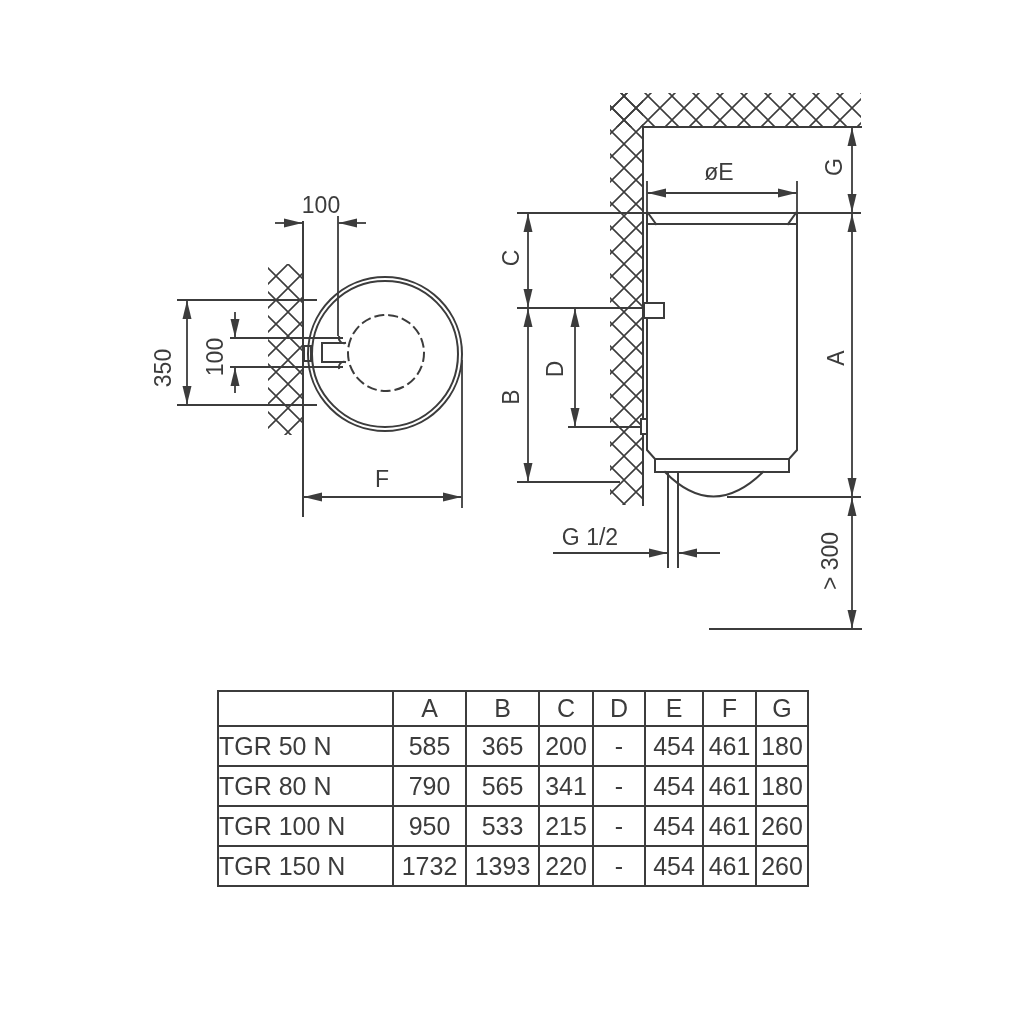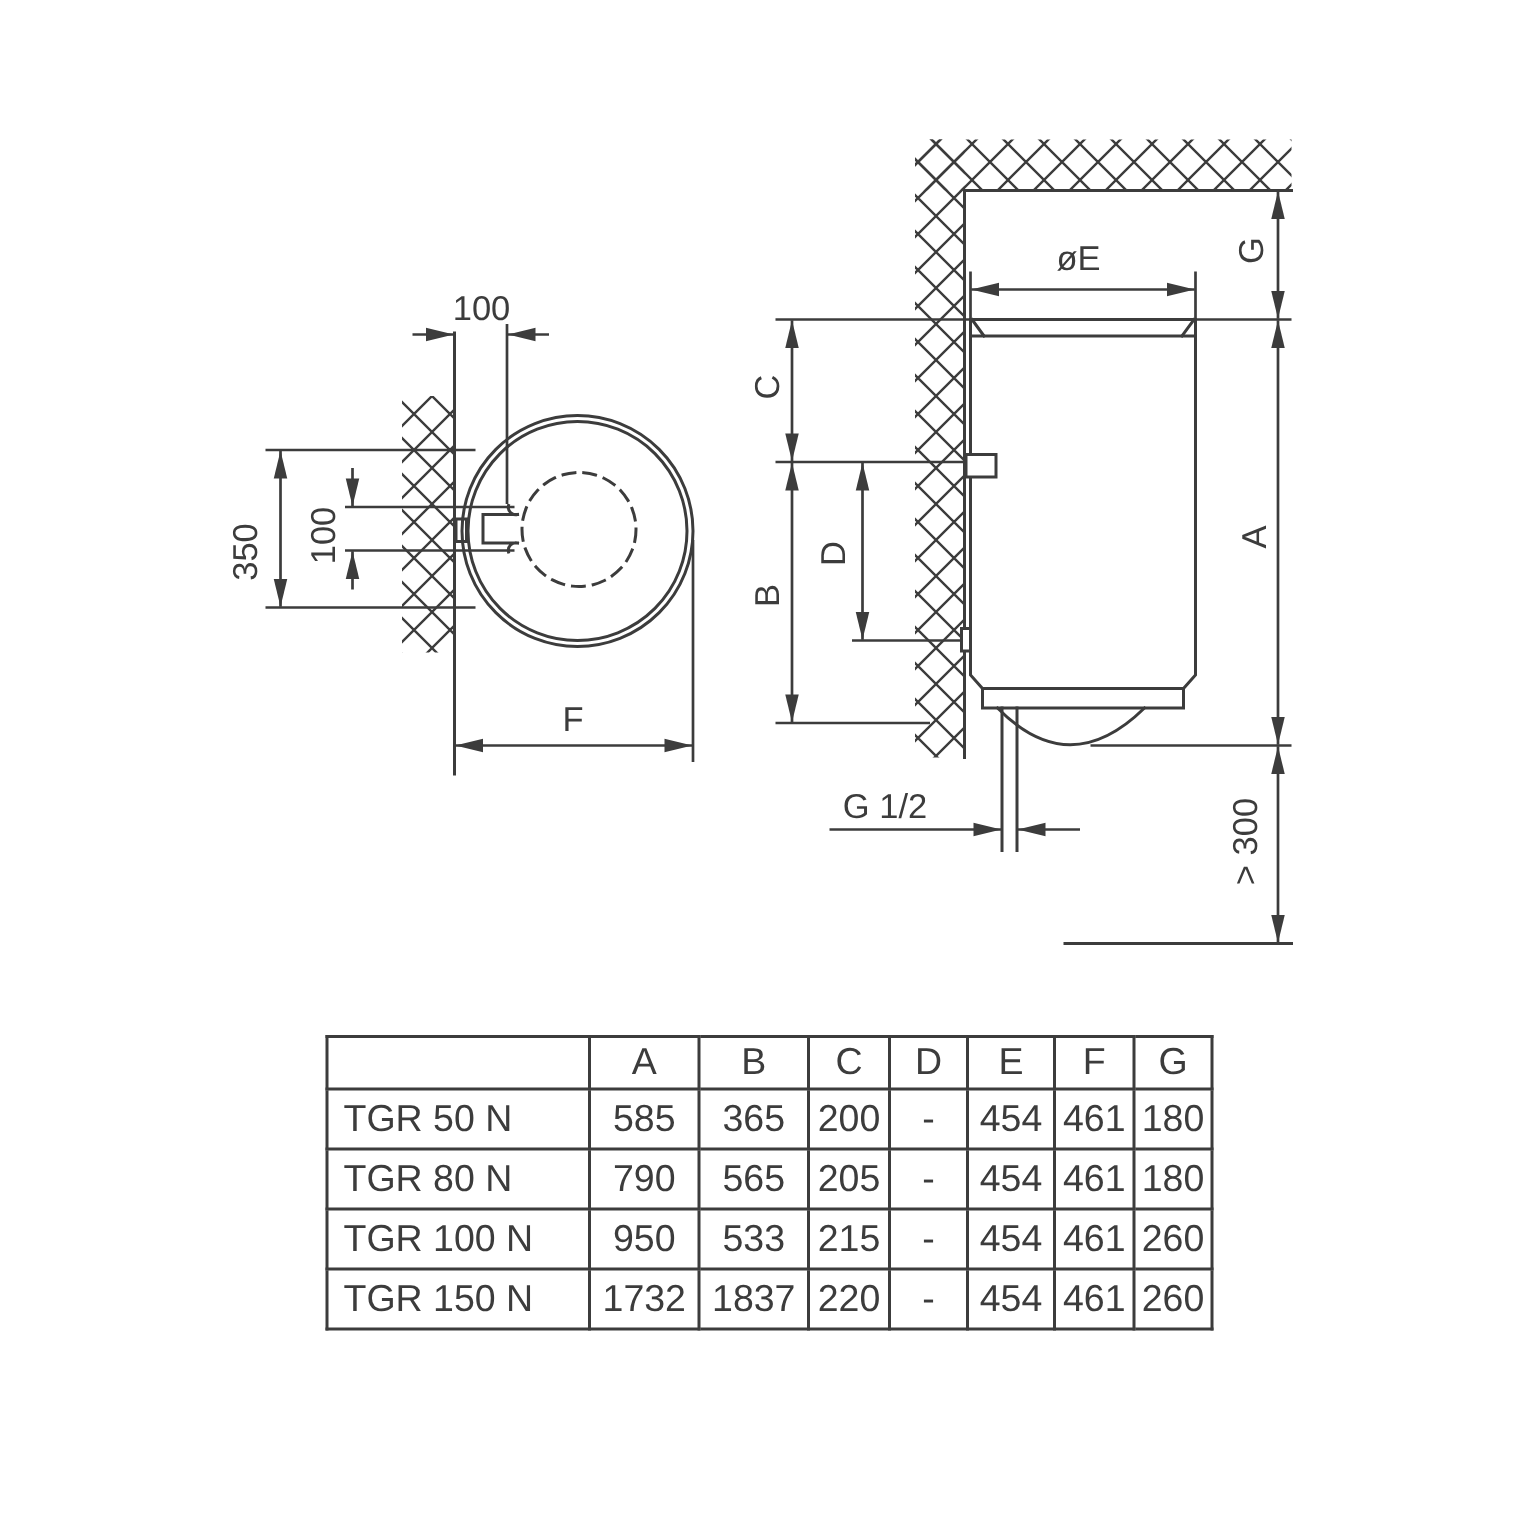--- a/index.html
+++ b/index.html
@@ -23,21 +23,21 @@
     border-collapse:collapse; table-layout:fixed;
     font-size:25px; color:var(--text);
   }
   table.dims th, table.dims td {
     border:2px solid var(--line);
     font-weight:normal; text-align:center; vertical-align:middle;
     padding:0; overflow:hidden; white-space:nowrap;
   }
   table.dims thead th { height:33px; }
   table.dims tbody th, table.dims tbody td { height:38px;text-align:center; }
-  table.dims .model { text-align:left; padding-left:10px; }
+  table.dims .model { text-align:left; padding-left:0; }
 </style>
 </head>
 <body>
 
 <div class="stage">
 
   <svg class="drawing" viewBox="0 0 1024 1024">
     <defs>
       <pattern id="hatch" patternUnits="userSpaceOnUse" width="24" height="24">
         <path d="M0,24 L24,0 M-6,6 L6,-6 M18,30 L30,18 M0,0 L24,24 M18,-6 L30,6 M-6,18 L6,30" stroke="#3c3c3c" stroke-width="1.6" fill="none"></path>
@@ -162,40 +162,40 @@
         <td>200</td>
         <td>-</td>
         <td>454</td>
         <td>461</td>
         <td>180</td>
       </tr>
       <tr>
         <th class="model">TGR 80 N</th>
         <td>790</td>
         <td>565</td>
-        <td>205</td>
+        <td>341</td>
         <td>-</td>
         <td>454</td>
         <td>461</td>
         <td>180</td>
       </tr>
       <tr>
         <th class="model">TGR 100 N</th>
         <td>950</td>
         <td>533</td>
         <td>215</td>
         <td>-</td>
         <td>454</td>
         <td>461</td>
         <td>260</td>
       </tr>
       <tr>
         <th class="model">TGR 150 N</th>
         <td>1732</td>
-        <td>1837</td>
+        <td>1393</td>
         <td>220</td>
         <td>-</td>
         <td>454</td>
         <td>461</td>
         <td>260</td>
       </tr>
     </tbody>
   </table>
 </div>
 

